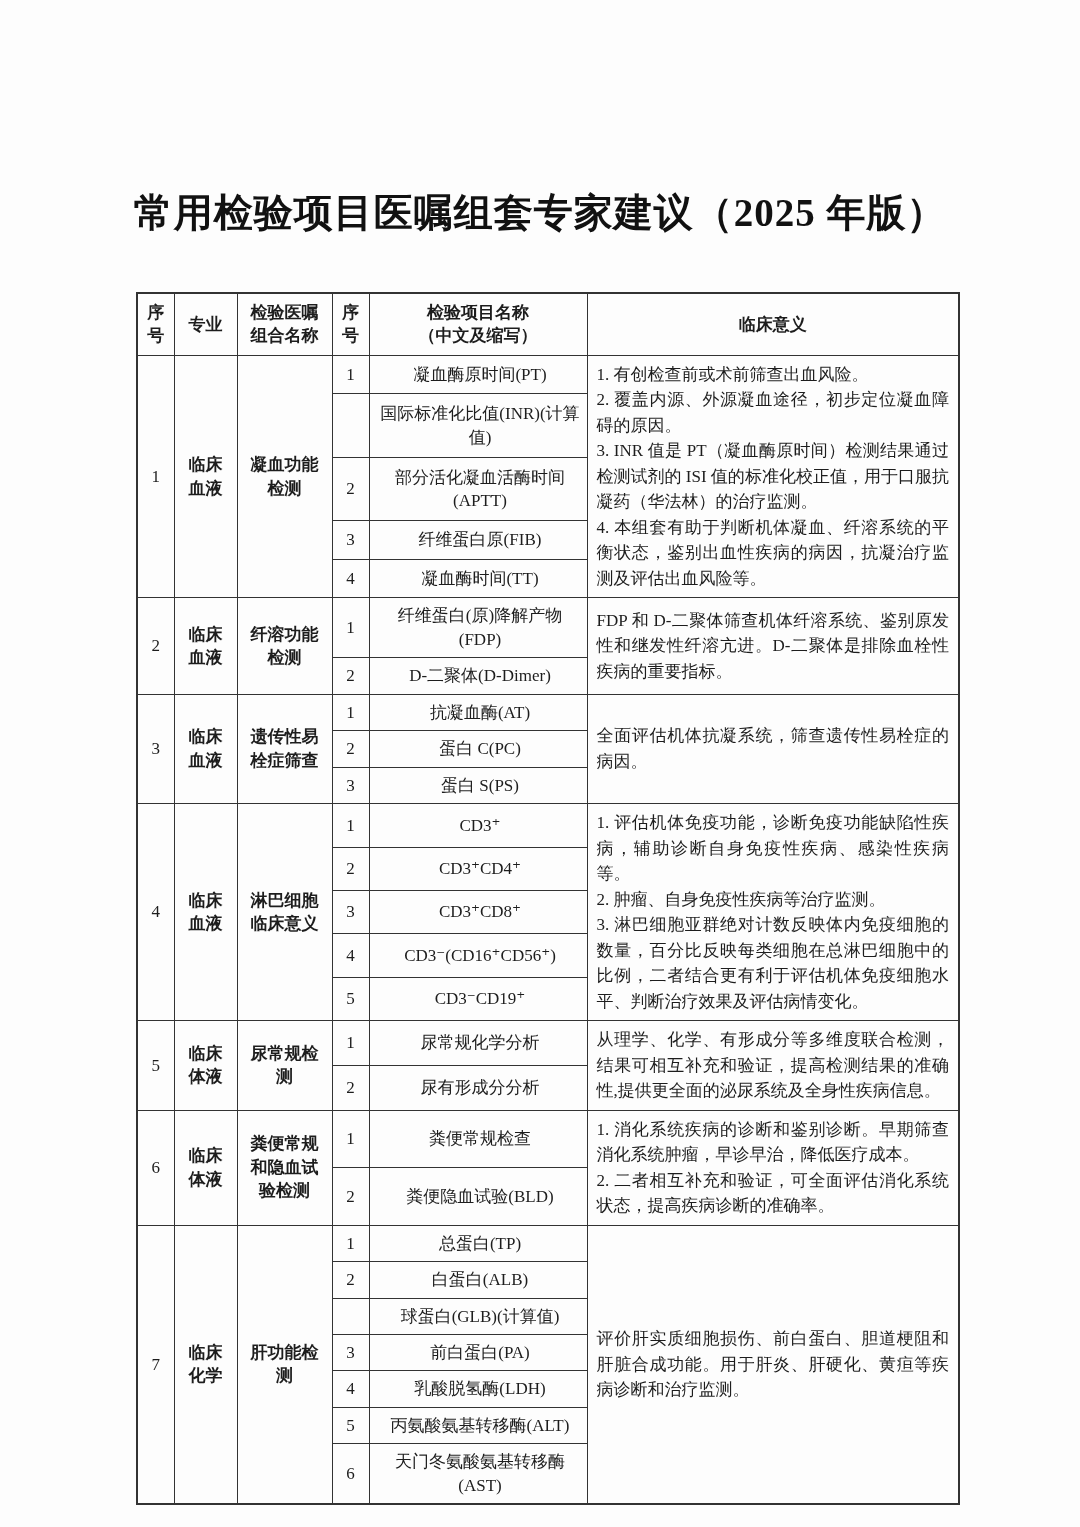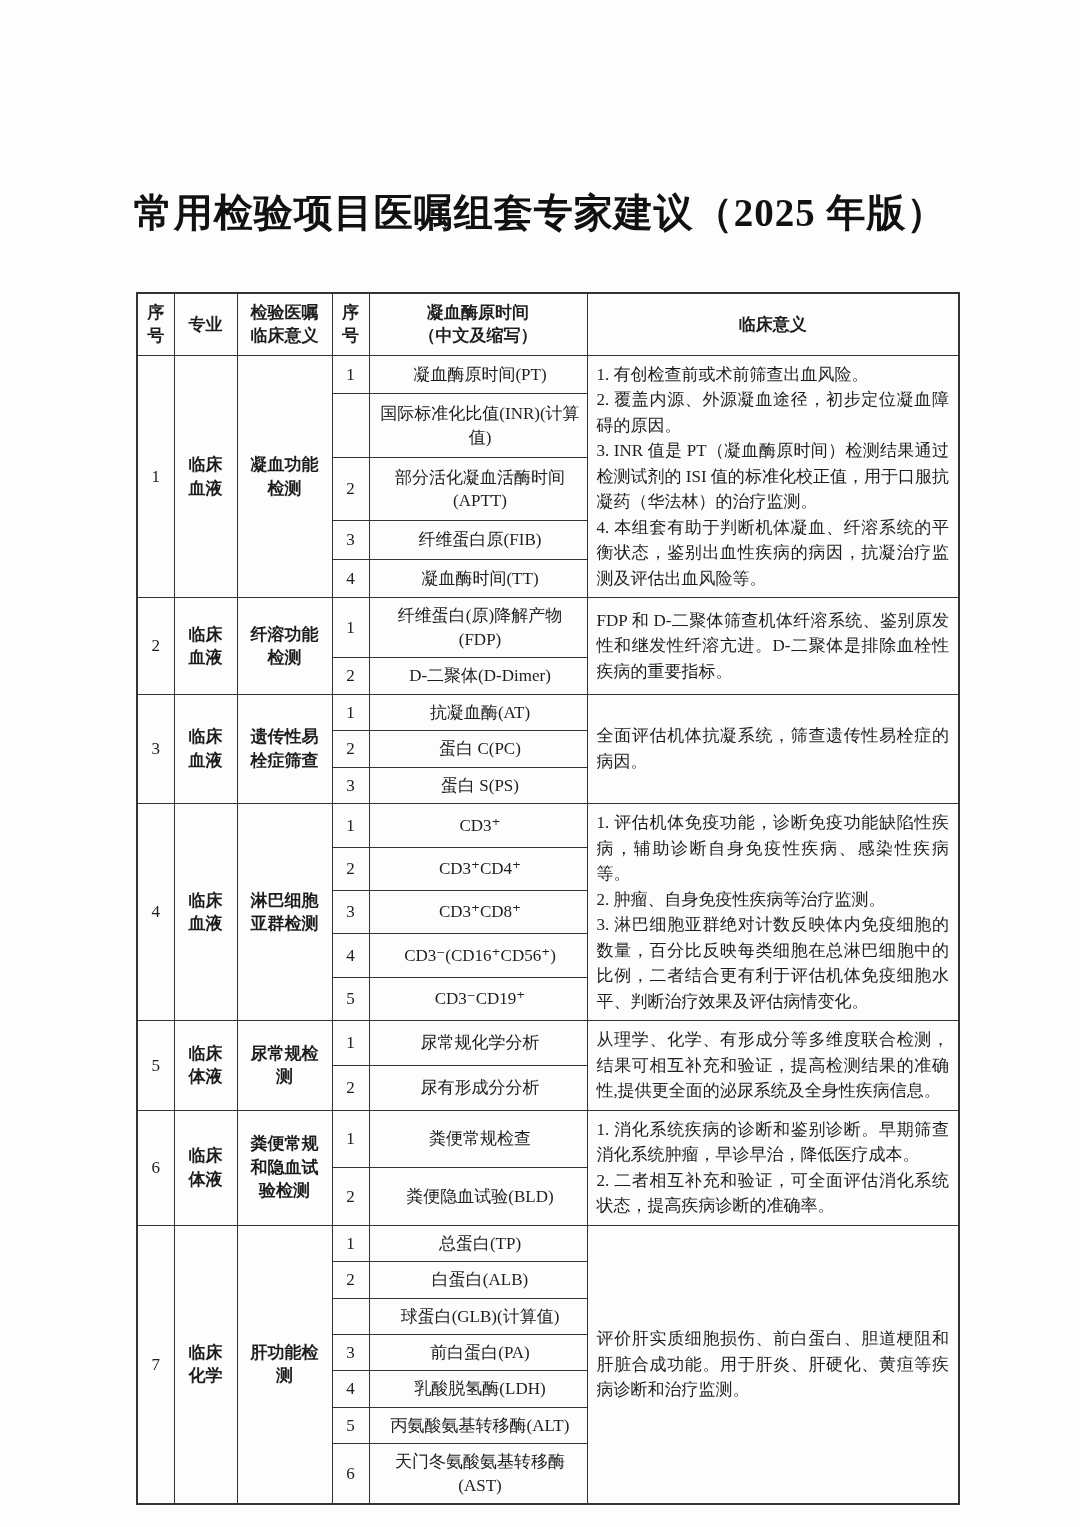--- a/index.html
+++ b/index.html
@@ -74,24 +74,24 @@
     <col style="width:37px">
       <col style="width:218px">
       <col style="width:372px">
   </colgroup>
   <thead>
     <tr>
       <th>序
 号</th>
       <th>专业</th>
       <th>检验医嘱
-临床意义</th>
+组合名称</th>
       <th>序
 号</th>
-      <th>凝血酶原时间
+      <th>检验项目名称
 （中文及缩写）</th>
       <th>临床意义</th>
     </tr>
   </thead>
   <tbody>
 
     <tr>
       <td class="gno" rowspan="5">1</td>
       <td class="spec" rowspan="5">临床
 血液</td>
@@ -153,21 +153,21 @@
     <tr>
       <td class="ino">3</td>
       <td class="iname">蛋白 S(PS)</td>
     </tr>
 
     <tr>
       <td class="gno" rowspan="5">4</td>
       <td class="spec" rowspan="5">临床
 血液</td>
       <td class="combo" rowspan="5">淋巴细胞
-亚群检测</td>
+临床意义</td>
       <td class="ino">1</td>
       <td class="iname">CD3⁺</td>
       <td class="sig" rowspan="5">1. 评估机体免疫功能，诊断免疫功能缺陷性疾病，辅助诊断自身免疫性疾病、感染性疾病等。
 2. 肿瘤、自身免疫性疾病等治疗监测。
 3. 淋巴细胞亚群绝对计数反映体内免疫细胞的数量，百分比反映每类细胞在总淋巴细胞中的比例，二者结合更有利于评估机体免疫细胞水平、判断治疗效果及评估病情变化。</td>
     </tr>
     <tr>
       <td class="ino">2</td>
       <td class="iname">CD3⁺CD4⁺</td>
     </tr>

